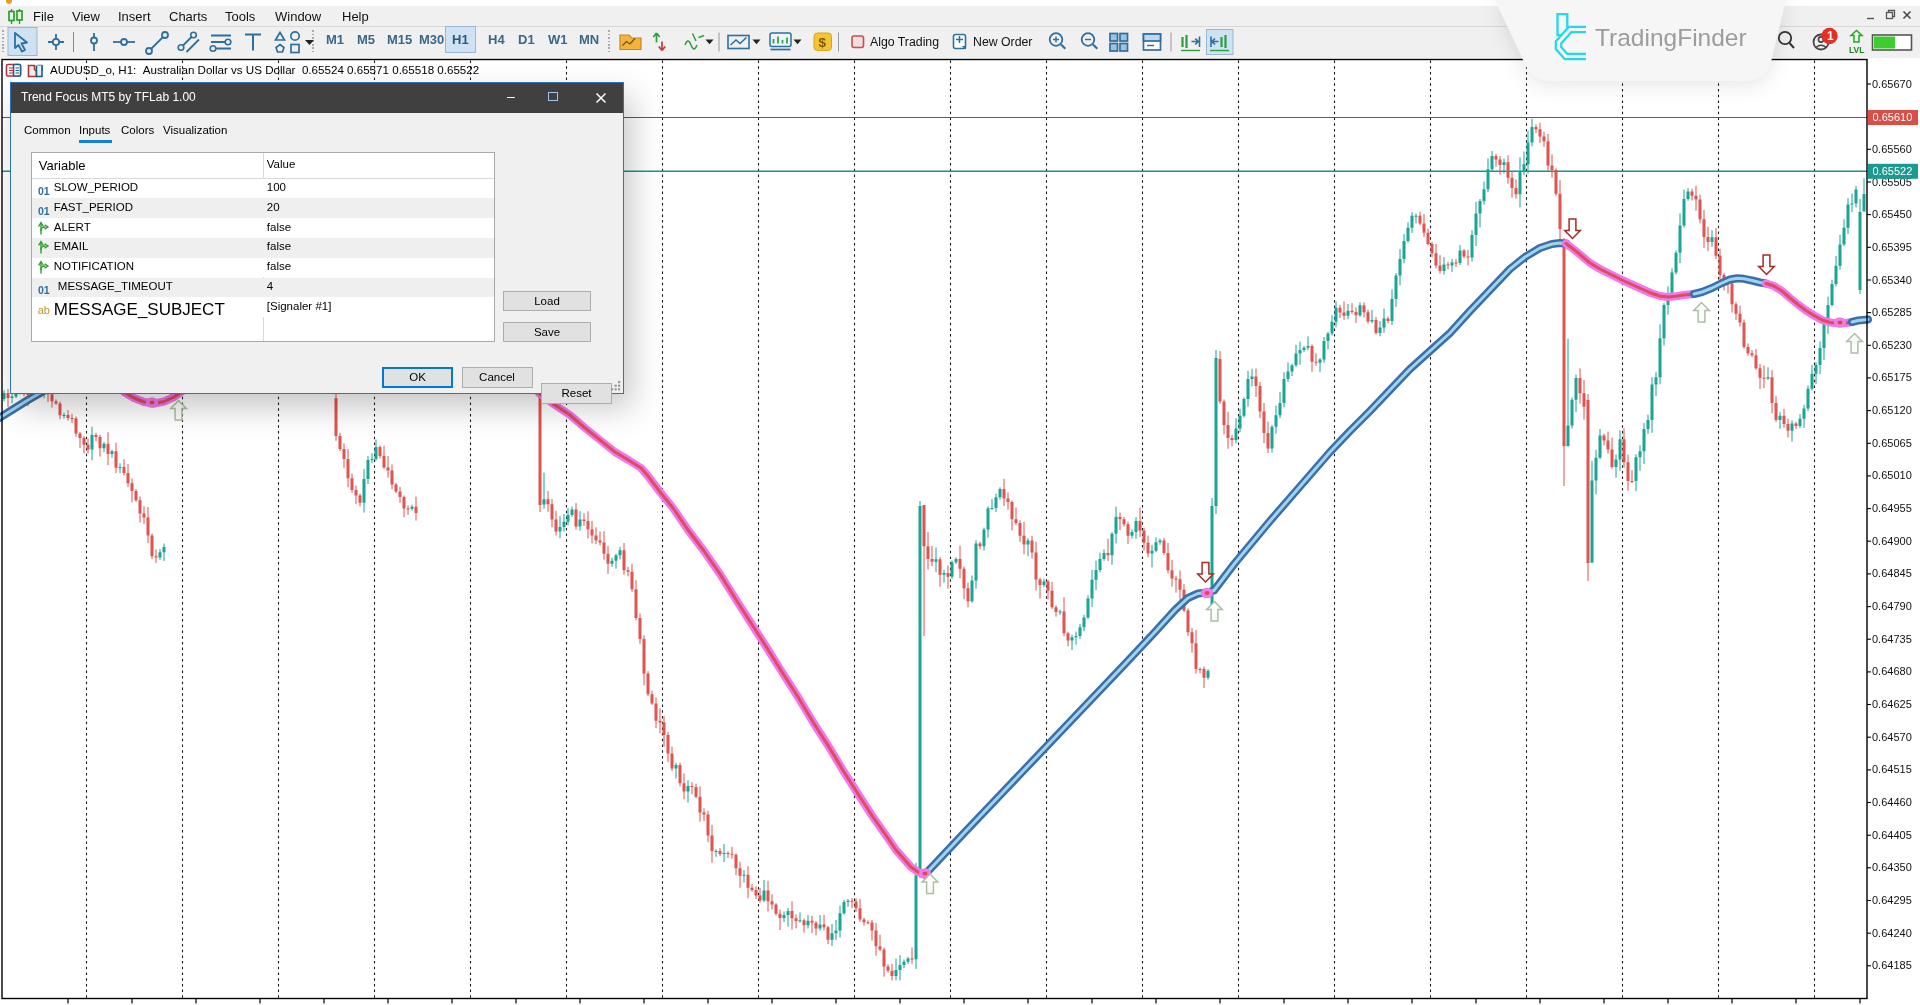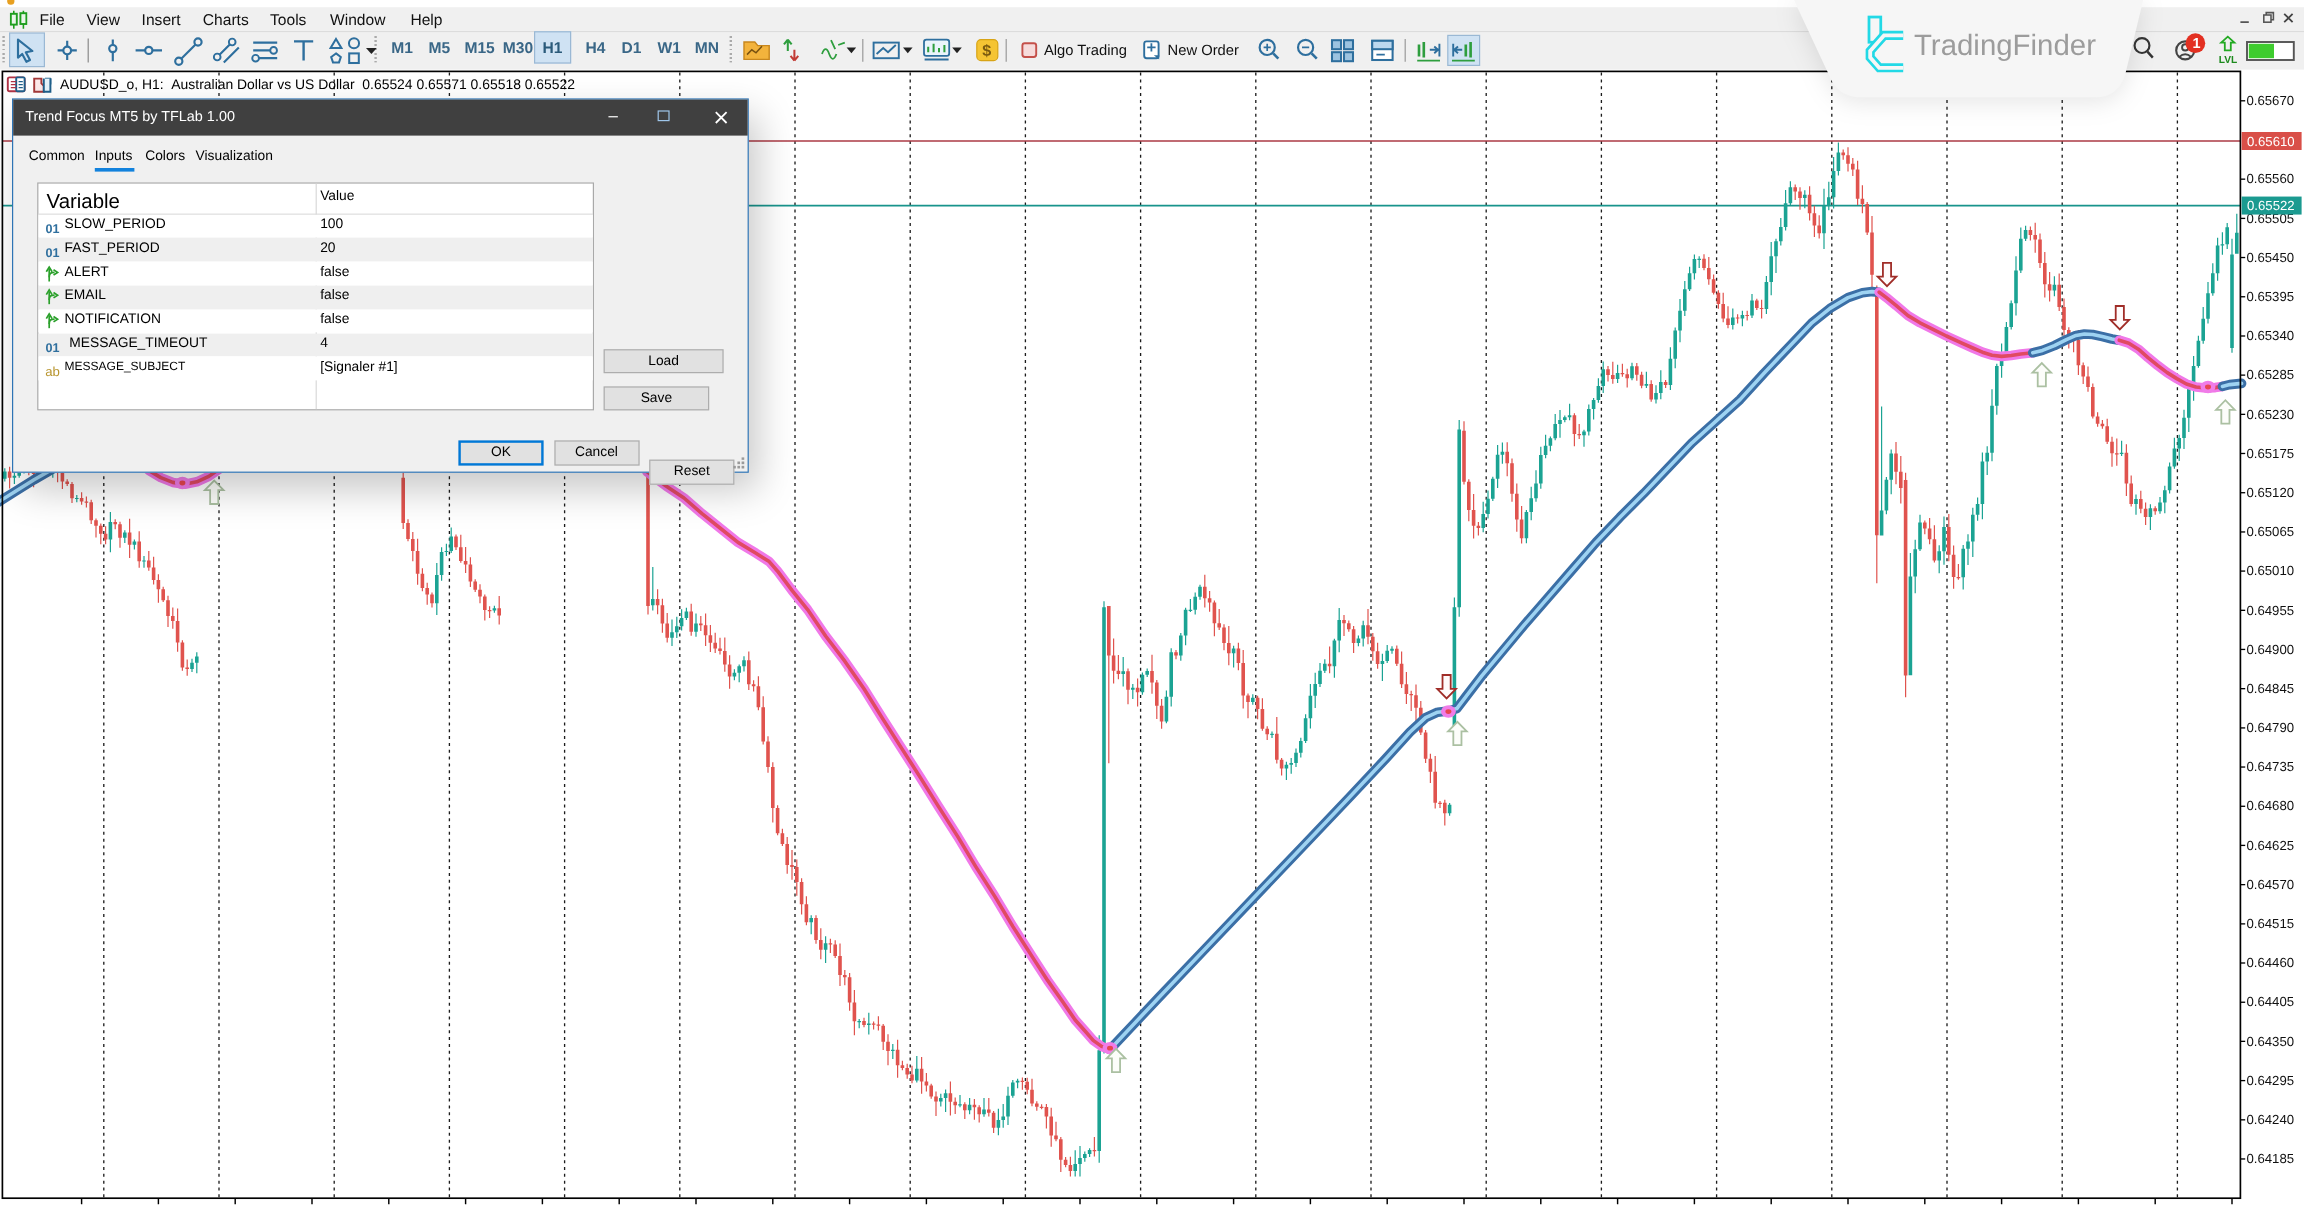--- a/index.html
+++ b/index.html
@@ -271,21 +271,21 @@
 <svg width="12" height="12" viewBox="0 0 12 12" style="position:absolute;left:584px;top:9px">
         <path d="M1.5 1.5 L10.5 10.5 M10.5 1.5 L1.5 10.5" stroke="#fff" stroke-width="1.5"></path>
       </svg>
 </div>
 <div style="position:absolute;left:13px;top:41px;font-size:11.5px;color:#000">Common</div>
 <div style="position:absolute;left:68px;top:41px;font-size:11.5px;color:#000">Inputs</div>
 <div style="position:absolute;left:68px;top:56.5px;width:33px;height:3px;background:#1282dd"></div>
 <div style="position:absolute;left:110px;top:41px;font-size:11.5px;color:#000">Colors</div>
 <div style="position:absolute;left:152px;top:41px;font-size:11.5px;color:#000">Visualization</div>
 <div style="position:absolute;left:19.8px;top:69px;width:464px;height:190px;background:#fff;border:1px solid #a9a9a9">
-<div style="position:absolute;left:7px;top:5px;font-size:17px;color:#000">Variable</div>
+<div style="position:absolute;left:7px;top:5px;font-size:13px;color:#000">Variable</div>
 <div style="position:absolute;left:235px;top:5px;font-size:11.5px;color:#000">Value</div>
 <div style="position:absolute;left:230.9px;top:0;width:1px;height:188px;background:#d9d9d9"></div>
 <div style="position:absolute;left:0;top:24.5px;width:462px;height:1px;background:#d9d9d9"></div>
 <div style="position:absolute;left:0;top:25.5px;width:462px;height:19.8px;background:#fff">
         <span style="position:absolute;left:5px;top:2.5px;width:14px;height:14px;text-align:center"><span style="font-size:10.5px;font-weight:bold;color:#2f6f9e">01</span></span>
         <span style="position:absolute;left:22px;top:2.5px;font-size:11.5px;color:#000">SLOW_PERIOD</span>
         <span style="position:absolute;left:235px;top:2.5px;font-size:11.5px;color:#000">100</span>
       </div>
       <div style="position:absolute;left:0;top:45.3px;width:462px;height:19.8px;background:#efefef">
         <span style="position:absolute;left:5px;top:2.5px;width:14px;height:14px;text-align:center"><span style="font-size:10.5px;font-weight:bold;color:#2f6f9e">01</span></span>
@@ -328,25 +328,25 @@
         <span style="position:absolute;left:22px;top:2.5px;font-size:11.5px;color:#000">NOTIFICATION</span>
         <span style="position:absolute;left:235px;top:2.5px;font-size:11.5px;color:#000">false</span>
       </div>
       <div style="position:absolute;left:0;top:124.5px;width:462px;height:19.8px;background:#efefef">
         <span style="position:absolute;left:5px;top:2.5px;width:14px;height:14px;text-align:center"><span style="font-size:10.5px;font-weight:bold;color:#2f6f9e">01</span></span>
         <span style="position:absolute;left:26px;top:2.5px;font-size:11.5px;color:#000">MESSAGE_TIMEOUT</span>
         <span style="position:absolute;left:235px;top:2.5px;font-size:11.5px;color:#000">4</span>
       </div>
       <div style="position:absolute;left:0;top:144.3px;width:462px;height:19.8px;background:#fff">
         <span style="position:absolute;left:5px;top:2.5px;width:14px;height:14px;text-align:center"><span style="font-size:11px;font-weight:normal;color:#b8952e">ab</span></span>
-        <span style="position:absolute;left:22px;top:2.5px;font-size:10px;color:#000">MESSAGE_SUBJECT</span>
+        <span style="position:absolute;left:22px;top:2.5px;font-size:17px;color:#000">MESSAGE_SUBJECT</span>
         <span style="position:absolute;left:235px;top:2.5px;font-size:11.5px;color:#000">[Signaler #1]</span>
       </div>
 </div>
-<div class="wbtn" style="left:492px;top:208px;width:100px;height:20px">Load</div>
+<div class="wbtn" style="left:492px;top:208px;width:88px;height:20px">Load</div>
 <div class="wbtn" style="left:492px;top:238.5px;width:88px;height:20px">Save</div>
 <div class="wbtn" style="left:371px;top:284px;width:71px;height:20.5px;border:2px solid #0078d7;line-height:17.5px">OK</div>
 <div class="wbtn" style="left:450.5px;top:284px;width:71px;height:20.5px">Cancel</div>
 <div class="wbtn" style="left:530px;top:300px;width:71px;height:20.5px">Reset</div>
 <svg width="10" height="10" style="position:absolute;right:2px;bottom:2px">
       <g fill="#9a9a9a">
         <rect x="7" y="0" width="2.2" height="2.2"></rect>
         <rect x="7" y="3.6" width="2.2" height="2.2"></rect>
         <rect x="7" y="7.2" width="2.2" height="2.2"></rect>
         <rect x="3.5" y="3.6" width="2.2" height="2.2"></rect>

